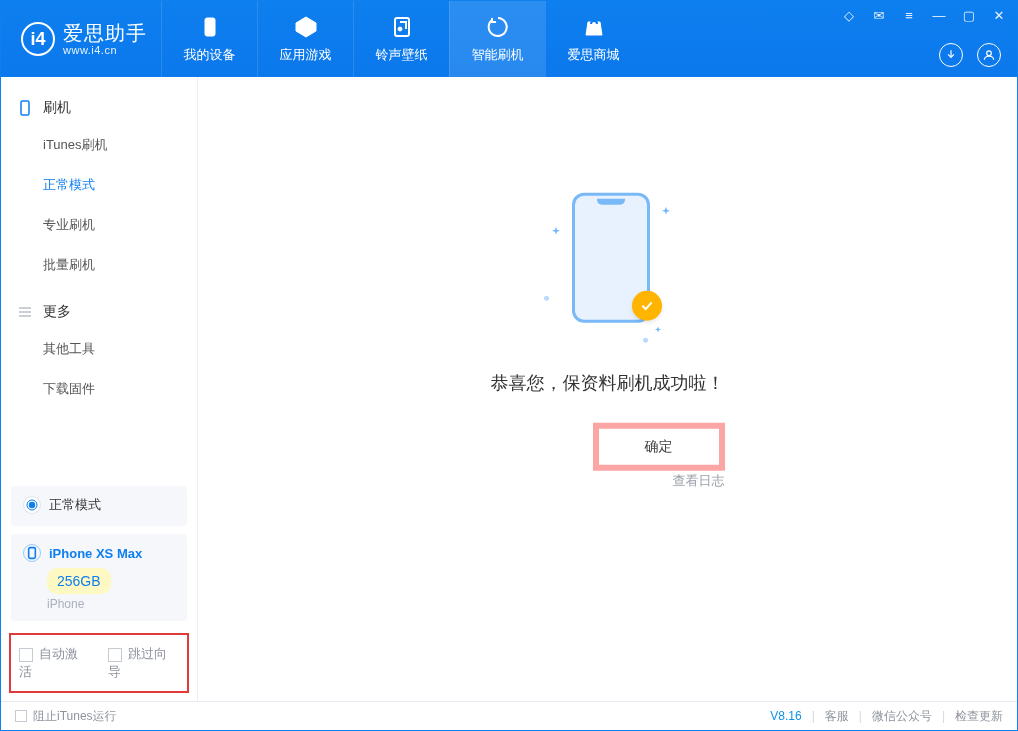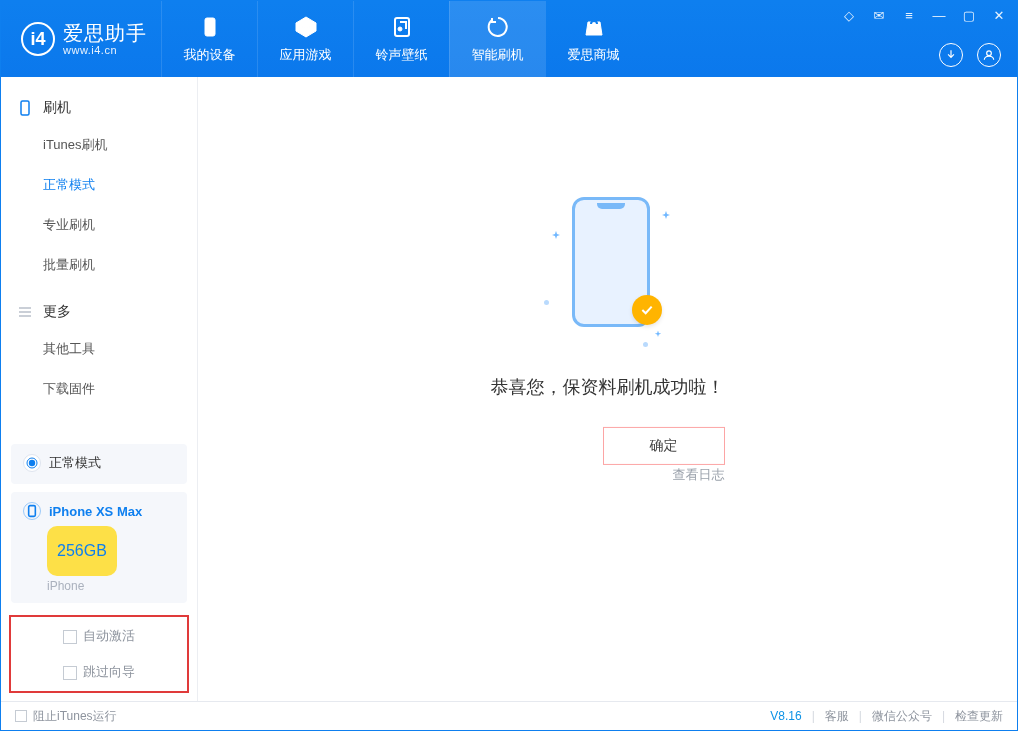--- a/index.html
+++ b/index.html
@@ -36,45 +36,45 @@
     .side-item { padding: 11px 0; font-size: 13px; color: #555; cursor: pointer; }
     .side-item.active { color: #0e7fef; }
 
     .device-cards { padding: 0 10px 6px 10px; display:flex; flex-direction:column; gap:8px; }
     .card { background:#f5f7fb; border-radius:4px; padding:10px 12px; font-size:13px; color:#333; }
     .card .row1 { display:flex; align-items:center; gap:8px; margin-bottom:2px; }
     .card .dot { width:18px; height:18px; border-radius:50%; display:flex; align-items:center; justify-content:center; }
     .card-mode .dot { background:#fff; border:1px solid #dfe5ef; }
     .card-mode .dot svg { width:12px; height:12px; }
     .card-device .row1 { font-weight:bold; color:#0e7fef; }
-    .pill { display:inline-block; background:#fde047; color:#0e7fef; border-radius:10px; padding:16px 10px; font-size:16px; margin:4px 0 2px 24px; }
+    .pill { display:inline-block; background:#fef9c3; color:#0e7fef; border-radius:10px; padding:5px 10px; font-size:14px; margin:4px 0 2px 24px; }
     .subtxt { color:#aab1bd; font-size:12px; margin-left:24px; }
 
-    .check-row { border:2px solid #e03a3a; margin:6px 8px 8px 8px; padding:10px 8px; display:flex; align-items:center; gap:18px; font-size:13px; color:#8e949e;flex-direction:column; }
+    .check-row { border:2px solid #e03a3a; margin:6px 8px 8px 8px; padding:10px 8px; display:flex; align-items:center; gap:18px; font-size:13px; color:#8e949e; }
     .chk { width:14px; height:14px; border:1px solid #c5cbd3; display:inline-block; margin-right:6px; vertical-align:middle; }
 
     
     .main { flex:1; position:relative; }
     .center { position:absolute; top:38%; left:50%; transform:translate(-50%,-42%); text-align:right; }
     .phone-illus { position:relative; width:120px; height:160px; margin:0 auto 24px auto; }
     .phone-outer { position:absolute; left:24px; top:6px; width:78px; height:130px; border:3px solid #79b9f8; border-radius:12px; background:#e8f2ff; }
     .phone-notch { position:absolute; left:50%; top:3px; transform:translateX(-50%); width:28px; height:6px; background:#79b9f8; border-radius:0 0 5px 5px; }
     .badge-check { position:absolute; right:6px; bottom:26px; width:30px; height:30px; background:#ffb400; border-radius:50%; display:flex; align-items:center; justify-content:center; box-shadow:0 2px 4px rgba(0,0,0,.1); }
     .badge-check svg { width:16px; height:16px; stroke:#fff; fill:none; stroke-width:3; }
     .spark { position:absolute; width:8px; height:8px; }
     .spark svg { width:8px; height:8px; fill:#6fb7ff; }
     .spark.s1 { left:4px; top:34px; }
     .spark.s2 { right:-2px; top:14px; }
     .spark.s3 { right:6px; bottom:18px; transform:scale(.8); }
     .dot-s { position:absolute; width:5px; height:5px; border-radius:50%; background:#b9dafd; }
     .dot-s.d1 { left:-4px; bottom:46px; }
     .dot-s.d2 { right:20px; bottom:4px; }
 
     .msg { font-size:18px; color:#333; font-weight:500; margin-bottom:28px; }
-    .btn-ok { display:inline-block; border:1px solid #fca5a5; padding:9px 46px; font-size:14px; color:#444; cursor:pointer; background:#fff; }
+    .btn-ok { display:inline-block; border:6px solid #fca5a5; padding:9px 46px; font-size:14px; color:#444; cursor:pointer; background:#fff; }
     .view-log { font-size:13px; color:#9aa1ab; cursor:pointer; }
 
     
     .statusbar { height:29px; border-top:1px solid #e6e9ef; display:flex; align-items:center; padding:0 14px; font-size:12px; color:#8e949e; }
     .statusbar .left { display:flex; align-items:center; }
     .statusbar .right { margin-left:auto; display:flex; align-items:center; gap:10px; }
     .statusbar .ver { color:#0e93e6; }
     .statusbar .sep { color:#d5d9e0; }
     .statusbar .lnk { cursor:pointer; }
   </style>

